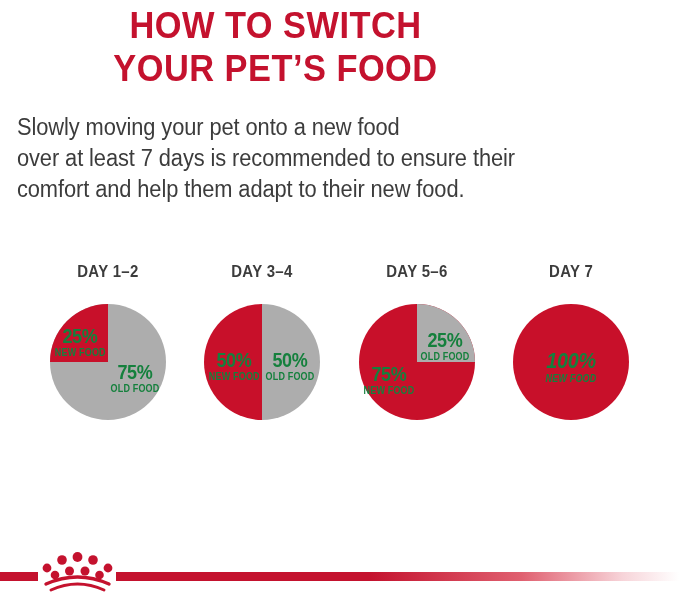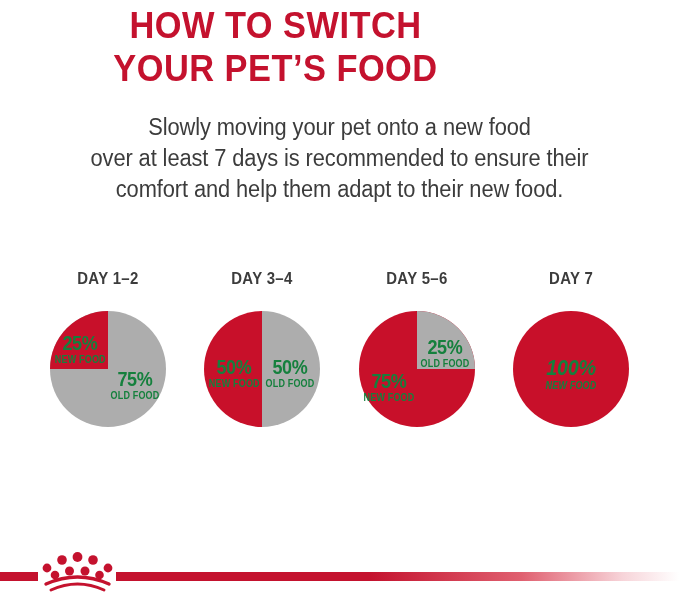--- a/index.html
+++ b/index.html
@@ -36,21 +36,21 @@
     transform-origin: center center;
     white-space: nowrap;
   }
 
   
   .body-block {
     position: absolute;
     left: 0;
     top: 112px;
     width: 679px;
-    text-align: center;
+    text-align: left;
   }
   .body-line {
     display: block;
     color: #3C3C3C;
     font-family: "Liberation Sans", sans-serif;
     font-weight: normal;
     font-size: 23px;
     line-height: 31px;
     letter-spacing: -0.1px;
     transform: scaleX(0.95);
@@ -69,21 +69,20 @@
     align-items: flex-start;
     justify-content: space-between;
     padding: 0 38px;
     box-sizing: border-box;
   }
   .pie-cell {
     width: 140px;
     display: flex;
     flex-direction: column;
     align-items: center;
-    margin-top: 7px;
   }
   .day-label {
     color: #3C3C3C;
     font-family: "Liberation Sans", sans-serif;
     font-weight: bold;
     font-size: 17px;
     line-height: 20px;
     letter-spacing: 0.4px;
     transform: scaleX(0.88);
     transform-origin: center center;

